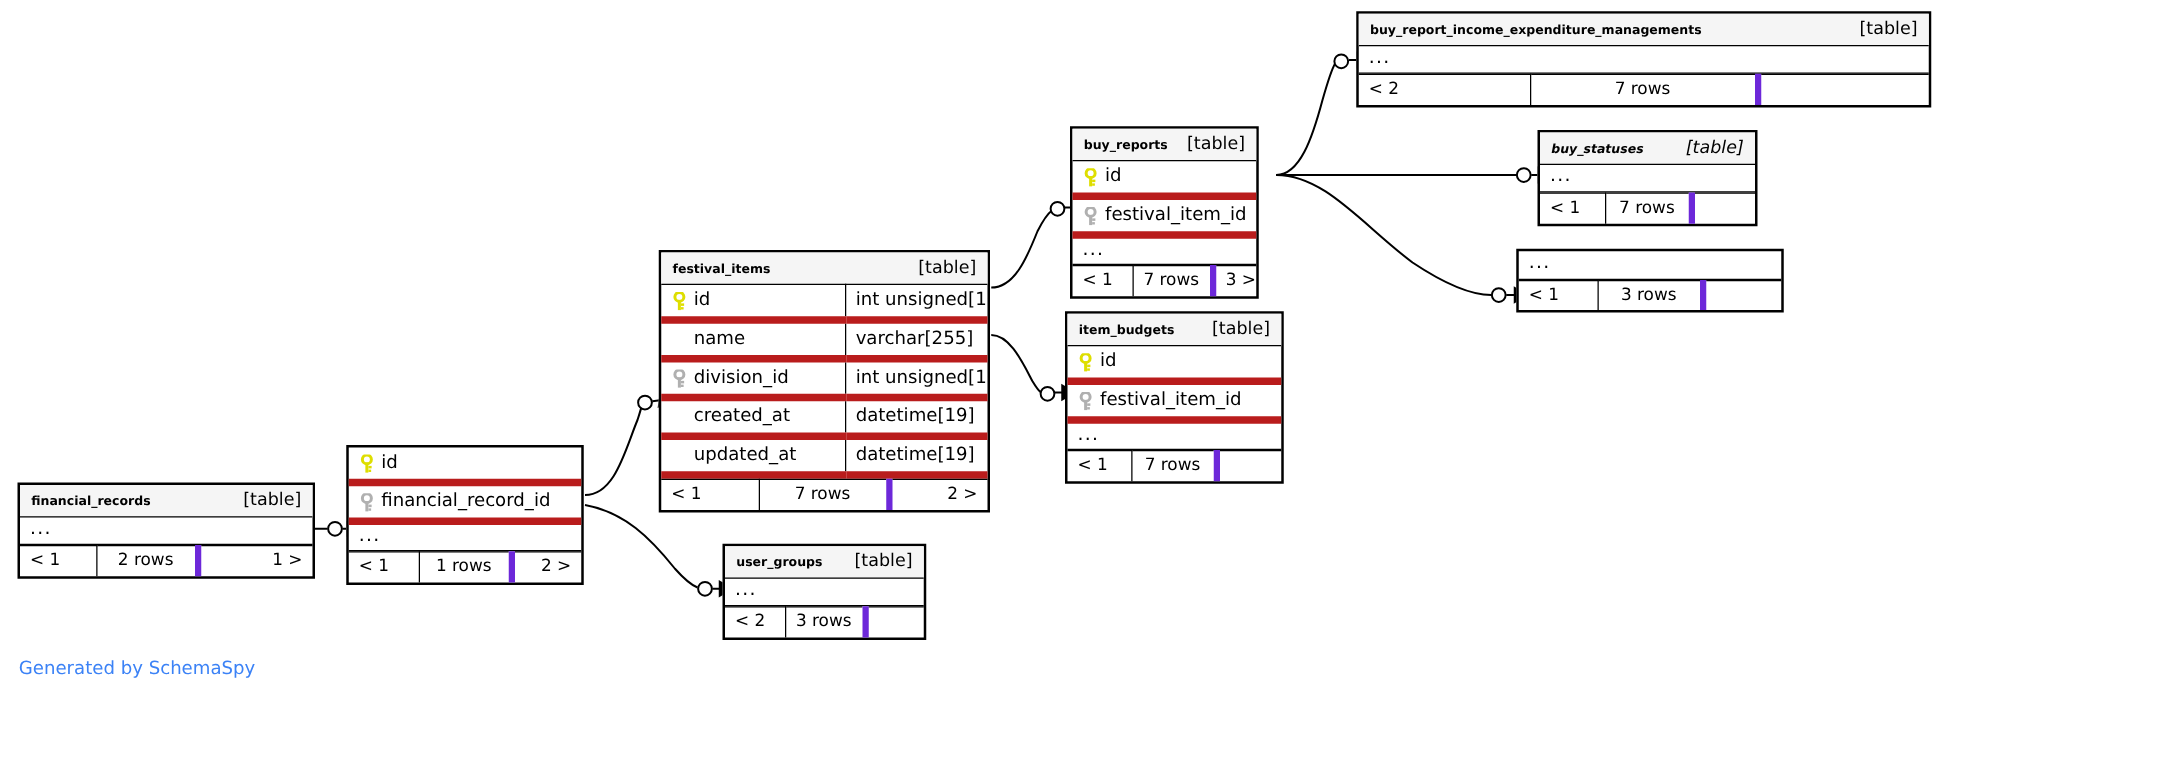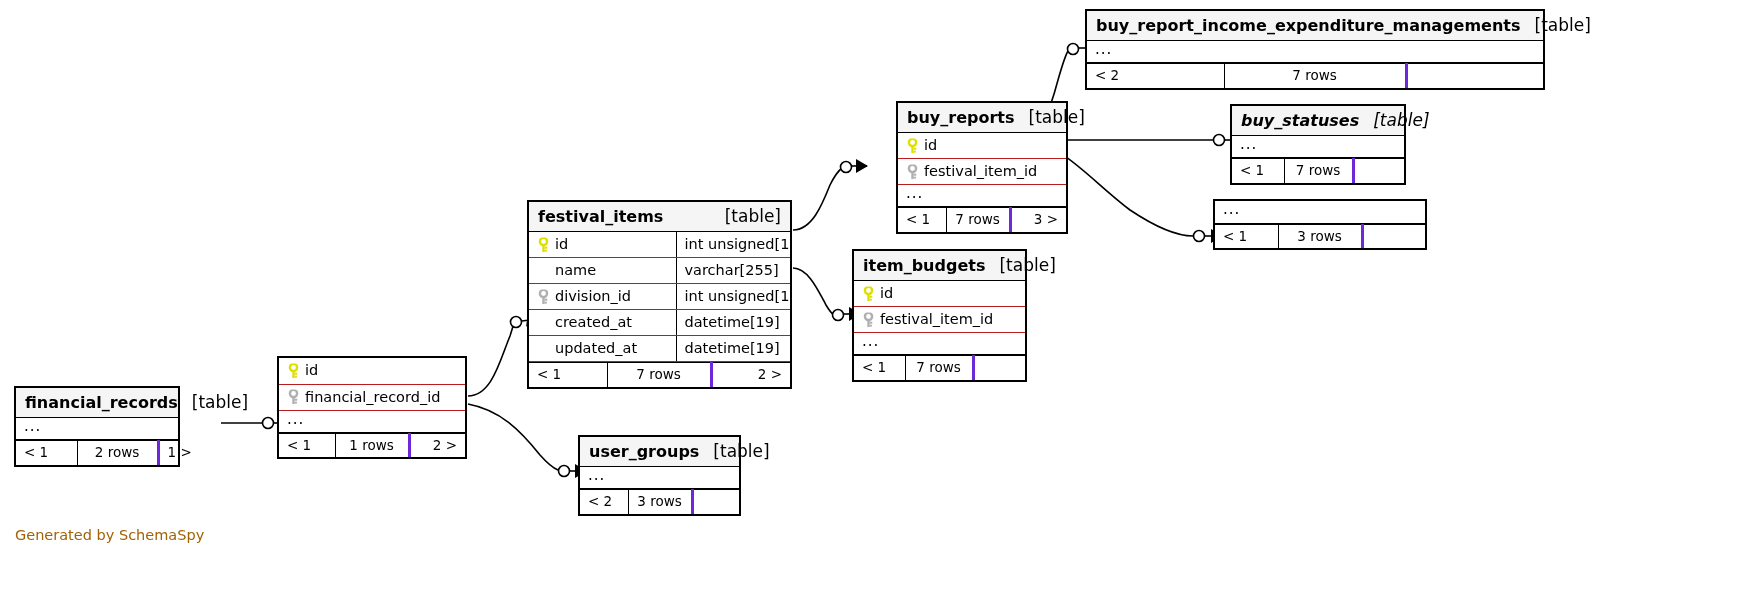--- a/index.html
+++ b/index.html
@@ -44,33 +44,33 @@
   }
   .hdr td {
     background: #f5f5f5;
     border-bottom: 1px solid #000000;
     padding: 4px 9px 5px 9px;
     height: 24px;
     box-sizing: border-box;
   }
   .hdr .tname {
     font-weight: bold;
-    font-size: 16px;
+    font-size: 10px;
     white-space: nowrap;
     text-align: left;
   }
   .hdr .tkind {
     font-weight: normal;
-    font-size: 17px;
+    font-size: 14px;
     text-align: right;
     white-space: nowrap;
     padding-left: 14px;
   }
   .row td {
-    border-bottom: 1px solid #b91c1c;
+    border-bottom: 6px solid #b91c1c;
     padding: 4px 20px 5px 8px;
     height: 26px;
     box-sizing: border-box;
     white-space: nowrap;
     overflow: hidden;
   }
   .row td.coltype {
     border-left: 1px solid #000000;
     padding-left: 8px;
   }
@@ -101,28 +101,28 @@
   }
   .foot td {
     border-top: 1px solid #000000;
     padding: 3px 8px 4px 8px;
     height: 24px;
     box-sizing: border-box;
     font-size: 13.5px;
     white-space: nowrap;
   }
   .foot td.f-left   { text-align: left;   border-right: 1px solid #000000; }
-  .foot td.f-mid    { text-align: center; border-right: 3px solid #6d28d9; }
+  .foot td.f-mid    { text-align: center; border-right: 5px solid #6d28d9; }
   .foot td.f-right  { text-align: right; }
   .footer-note {
     position: absolute;
     left: 15px;
     top: 527px;
     font-size: 14.5px;
-    color: #a16207;
+    color: #3b82f6;
     white-space: nowrap;
   }
 </style>
 </head>
 <body>
 
 <div id="canvas">
 
   <svg id="edges" viewBox="0 0 1745 616" width="1745" height="616" xmlns="http://www.w3.org/2000/svg">
     <g fill="none" stroke="#000000" stroke-width="1.6">
@@ -275,21 +275,21 @@
         </colgroup>
         <tbody>
           <tr class="foot">
             <td class="f-left">&lt; 1</td>
             <td class="f-mid">3 rows</td>
             <td class="f-right"></td>
           </tr>
         </tbody>
       </table>
     </div>
-    <div class="tbl" style="left: 856px; top: 101px; width: 172px; margin-left: 40px;">
+    <div class="tbl" style="left: 856px; top: 101px; width: 151px;">
       <table>
         <colgroup>
           <col>
         </colgroup>
         <tbody>
           <tr class="hdr">
             <td>
               <div style="display:flex;align-items:baseline;justify-content:space-between;">
                 <span class="tname">buy_reports</span>
                 <span class="tkind">[table]</span>
@@ -479,21 +479,21 @@
         </colgroup>
         <tbody>
           <tr class="foot">
             <td class="f-left">&lt; 1</td>
             <td class="f-mid">1 rows</td>
             <td class="f-right">2 &gt;</td>
           </tr>
         </tbody>
       </table>
     </div>
-    <div class="tbl" style="left: 14px; top: 386px; width: 166px;">
+    <div class="tbl" style="left: 14px; top: 386px; width: 238px;">
       <table>
         <colgroup>
           <col>
         </colgroup>
         <tbody>
           <tr class="hdr">
             <td>
               <div style="display:flex;align-items:baseline;justify-content:space-between;">
                 <span class="tname">financial_records</span>
                 <span class="tkind">[table]</span>

